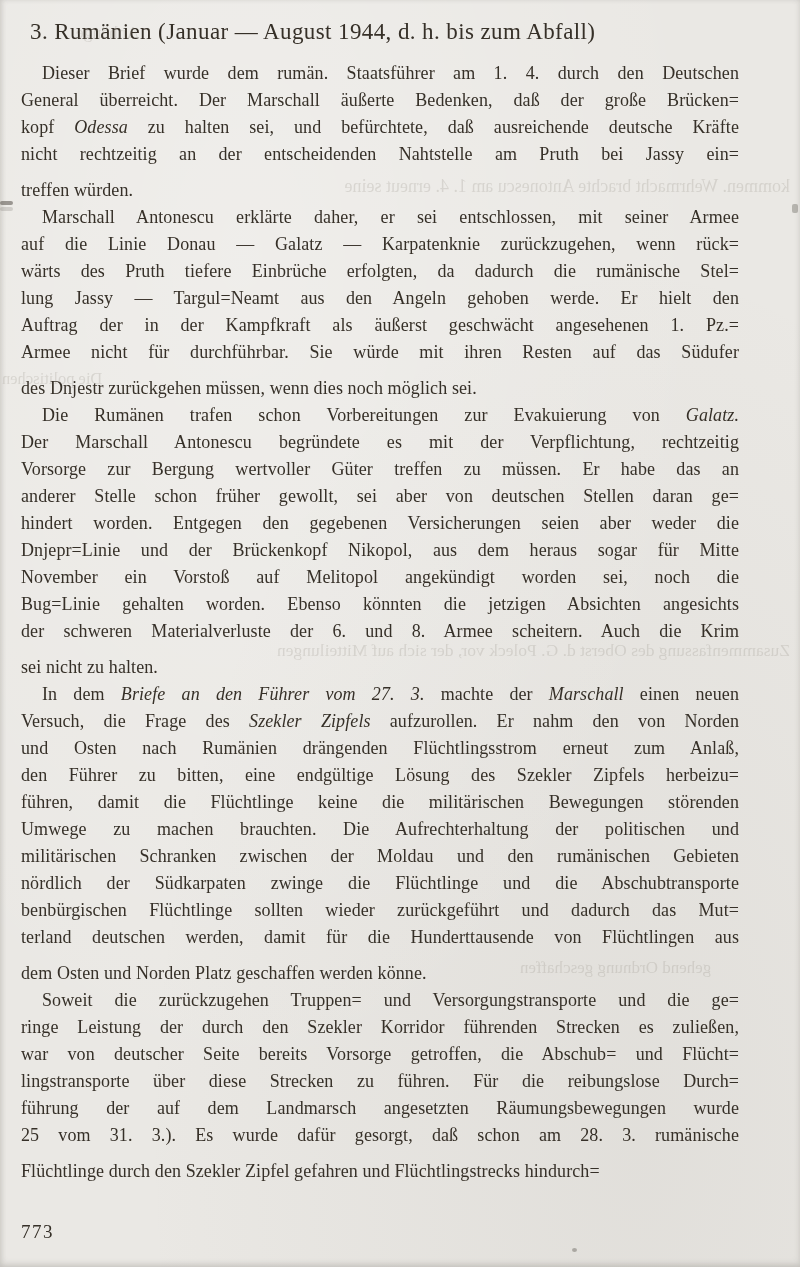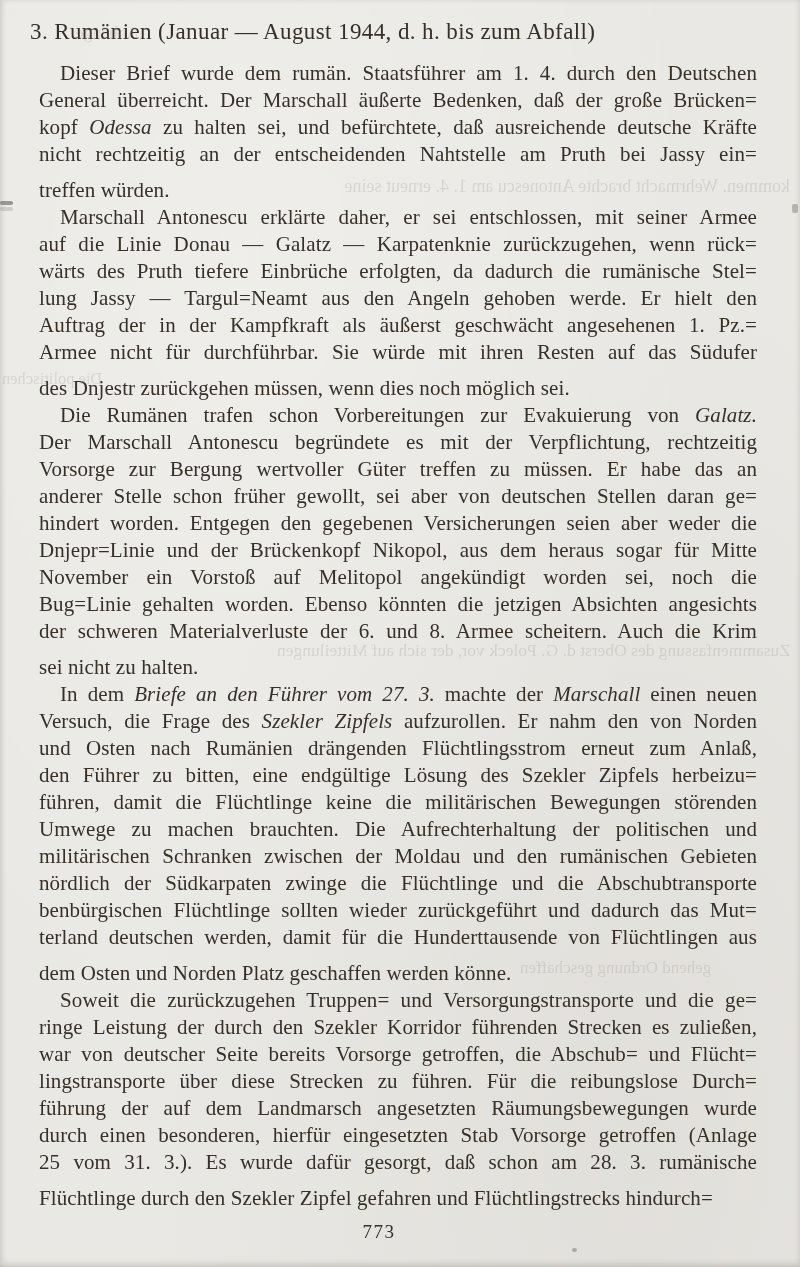--- a/index.html
+++ b/index.html
@@ -11,35 +11,35 @@
       radial-gradient(ellipse at 80% 90%, rgba(120,115,105,.08), rgba(0,0,0,0) 55%);
     box-shadow:inset 0 -3px 6px rgba(90,85,78,.18), inset 2px 0 5px rgba(90,85,78,.10);
     font-family:"Liberation Serif","DejaVu Serif",serif;
     color:#363028;
   }
   .running-head{
     position:absolute;top:20px;left:30px;width:718px;
     text-align:left;font-size:23px;line-height:24px;letter-spacing:.4px;
   }
   .text-block{
-    position:absolute;top:60px;left:39px;width:718px;
-    font-size:21px;letter-spacing:.1px;
+    position:absolute;top:60px;left:21px;width:718px;
+    font-size:18px;letter-spacing:.1px;
   }
   .para{margin:0;}
   .line{
     height:27px;line-height:27px;
     text-align:justify;text-align-last:justify;
     overflow:hidden;white-space:normal;
   }
   .line.first{padding-left:21px;}
   .line.last{text-align-last:left;margin-top:9px;}
   .line i{margin-top:46px;}
   .page-number{
     position:absolute;top:1220px;left:21px;width:716px;
-    text-align:center;font-size:19px;line-height:24px;letter-spacing:1.5px;
+    text-align:left;font-size:19px;line-height:24px;letter-spacing:1.5px;
   }
   .ghost{
     position:absolute;transform:scaleX(-1);
     color:#837d72;opacity:.20;filter:blur(.6px);
     font-size:17.5px;white-space:nowrap;pointer-events:none;line-height:20px;
   }
   .ghost.g0{top:22px;left:76px;}
   .ghost.g1{top:176px;left:110px;width:680px;font-size:18px;}
   .ghost.g2{top:369px;left:2px;font-size:16.5px;}
   .ghost.g3{top:640px;left:150px;width:640px;}
@@ -96,21 +96,20 @@
         <div class="line">benbürgischen Flüchtlinge sollten wieder zurückgeführt und dadurch das Mut=</div>
         <div class="line">terland deutschen werden, damit für die Hunderttausende von Flüchtlingen aus</div>
         <div class="line last">dem Osten und Norden Platz geschaffen werden könne.</div>
       </div>
       <div class="para">
         <div class="line first">Soweit die zurückzugehen Truppen= und Versorgungstransporte und die ge=</div>
         <div class="line">ringe Leistung der durch den Szekler Korridor führenden Strecken es zuließen,</div>
         <div class="line">war von deutscher Seite bereits Vorsorge getroffen, die Abschub= und Flücht=</div>
         <div class="line">lingstransporte über diese Strecken zu führen. Für die reibungslose Durch=</div>
         <div class="line">führung der auf dem Landmarsch angesetzten Räumungsbewegungen wurde</div>
-        <div class="line">durch einen besonderen, hierfür eingesetzten Stab Vorsorge getroffen (Anlage</div>
         <div class="line">25 vom 31. 3.). Es wurde dafür gesorgt, daß schon am 28. 3. rumänische</div>
         <div class="line last">Flüchtlinge durch den Szekler Zipfel gefahren und Flüchtlingstrecks hindurch=</div>
       </div>
     </div>
 
   <div class="page-number">773</div>
 
   <div class="artifact a0"></div>
   <div class="artifact a1"></div>
   <div class="artifact a2"></div>

